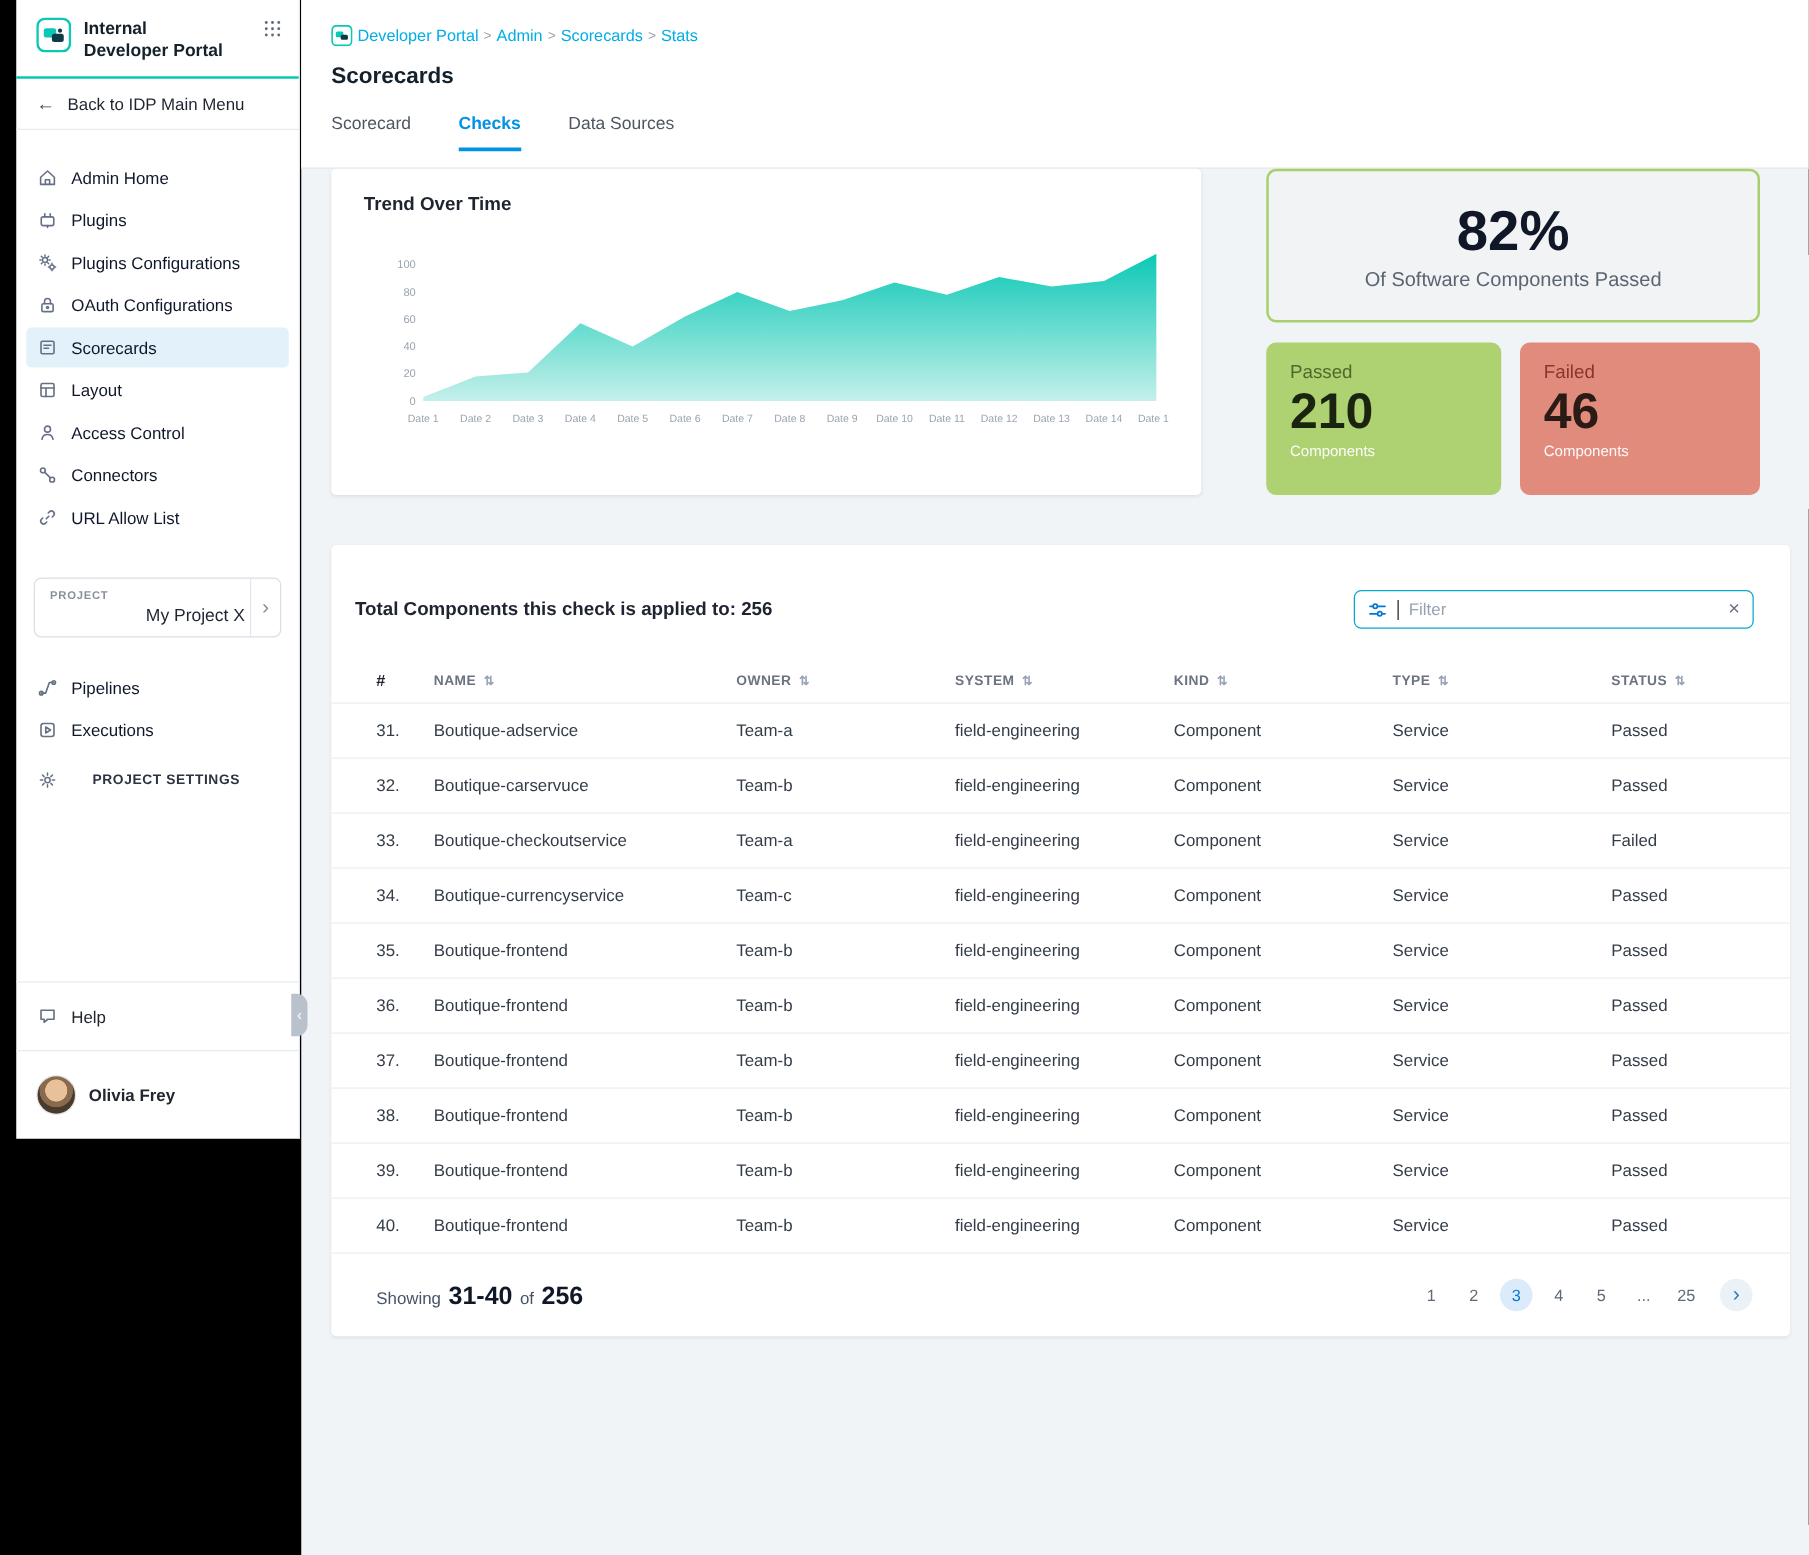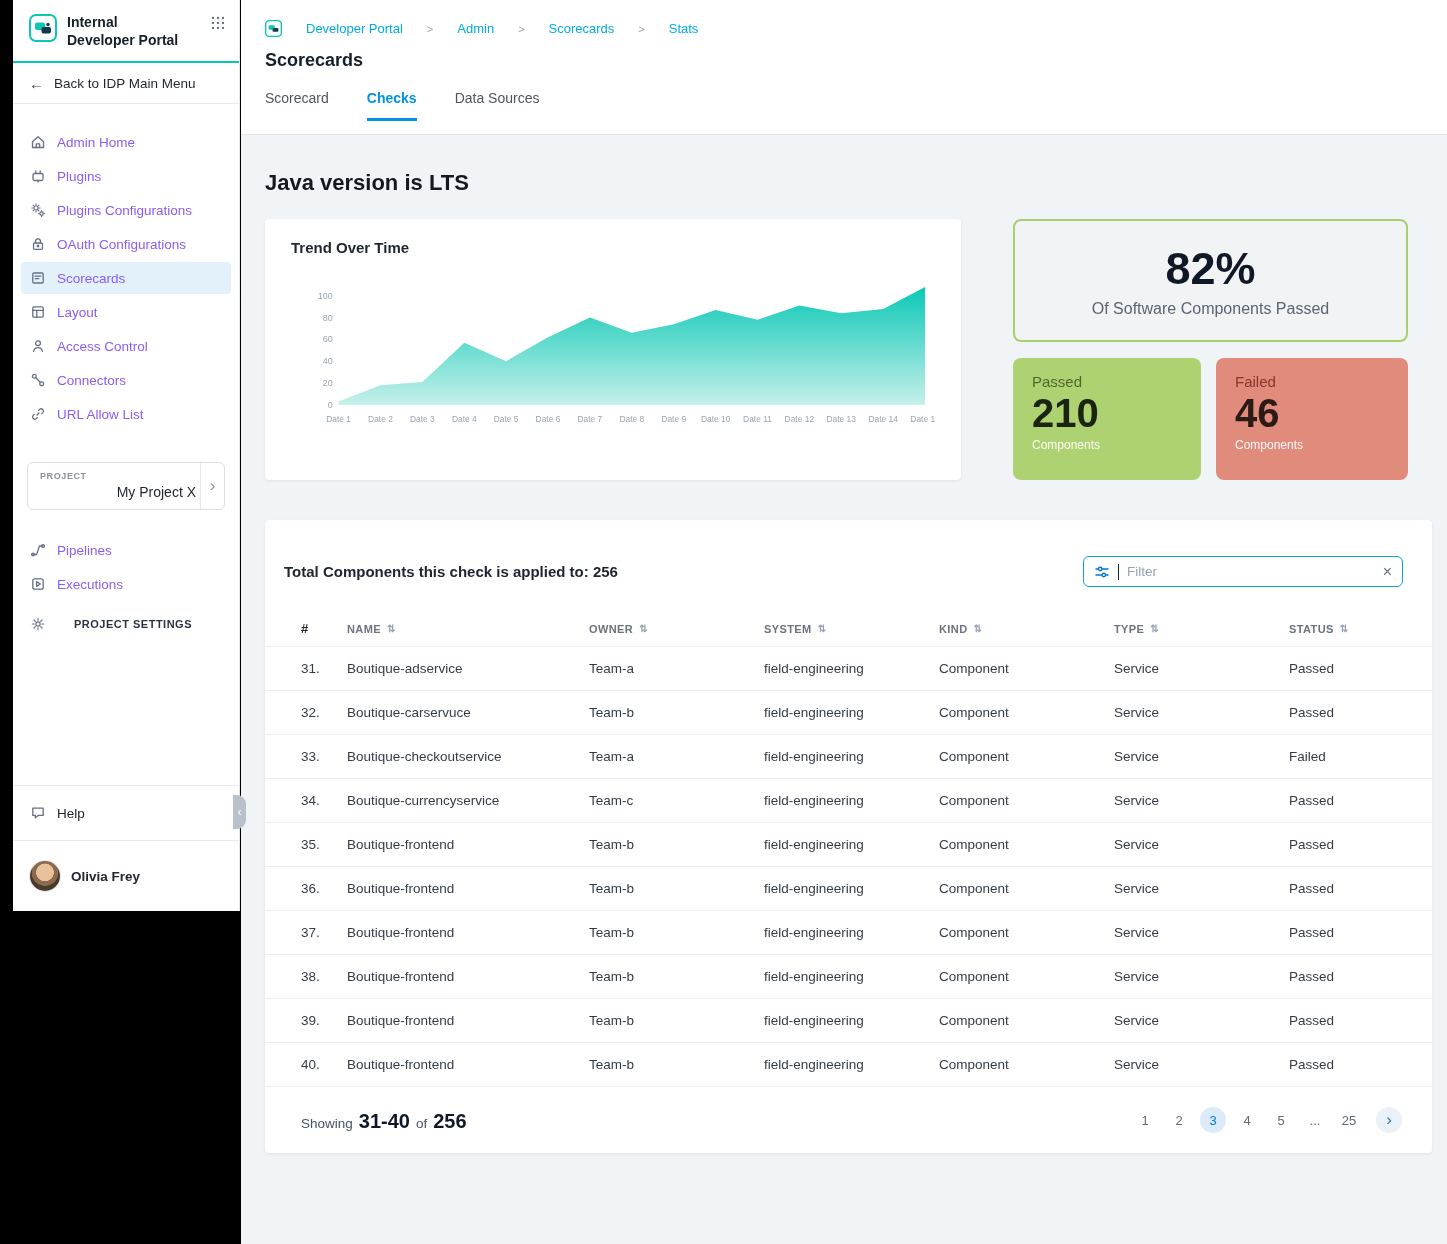--- a/index.html
+++ b/index.html
@@ -8,41 +8,41 @@
 
   
   #sidebar { position:absolute; left:13px; top:0; width:227px; height:911px; background:#fff; display:flex; flex-direction:column; border-right:1px solid #e4e7ec; }
   .brand { display:flex; align-items:flex-start; gap:10px; padding:14px 14px 12px 16px; border-bottom:2px solid #0bc8b4; position:relative; }
   .brand-title { font-size:14px; font-weight:bold; line-height:1.25; color:#14202a; width:118px; }
   .logo28 { width:28px; height:28px; flex:none; }
   .grid-ic { margin-left:auto; margin-top:2px; cursor:pointer; }
   .back-row { display:flex; align-items:center; gap:10px; padding:0 16px; height:41px; border-bottom:1px solid #e8eaee; font-size:13.5px; color:#1f2430; cursor:pointer; }
   .back-row .arrow { font-size:15px; color:#3a414d; }
   nav.sb-nav { margin-top:20px; }
-  .nav-item { display:flex; align-items:center; gap:11px; height:32px; margin:2px 8px; padding:0 9px; border-radius:4px; font-size:13.5px; color:#8b5cf6; cursor:pointer; }
+  .nav-item { display:flex; align-items:center; gap:11px; height:32px; margin:2px 8px; padding:0 9px; border-radius:4px; font-size:13.5px; color:#0f172a; cursor:pointer; }
   .nav-item.active { background:#e3f1fb; }
   .nicon { width:16px; height:16px; flex:none; display:inline-flex; }
   .nicon svg { width:16px; height:16px; }
   .project-card { margin:30px 14px 0 14px; border:1px solid #d8dee5; border-radius:6px; padding:8px 28px 9px 12px; position:relative; cursor:pointer; background:#fff; }
   .project-label { font-size:9px; letter-spacing:.6px; color:#8a919c; font-weight:bold; }
   .project-name { font-size:14px; color:#1f2430; margin-top:3px;text-align:right; }
   .project-chev { position:absolute; right:0; top:0; bottom:0; width:24px; display:flex; align-items:center; justify-content:center; border-left:1px solid #e4e8ee; color:#8a919c; font-size:17px; }
   .sb-group2 { margin-top:22px; }
   .settings-item { display:flex; align-items:center; gap:28px; height:32px; margin:8px 8px 0; padding:0 9px; font-size:11px; letter-spacing:.5px; color:#2c3340; font-weight:bold; cursor:pointer; }
   .sb-spacer { flex:1; }
   .sb-bottom { border-top:1px solid #e8eaee; }
   .help-row { display:flex; align-items:center; gap:11px; height:55px; padding:0 17px; border-bottom:1px solid #e8eaee; font-size:13.5px; cursor:pointer; }
   .user-row { display:flex; align-items:center; gap:11px; height:70px; padding:0 17px; font-size:13.5px; cursor:pointer;font-weight:bold; }
   .avatar { width:30px; height:30px; border-radius:50%; flex:none; background:radial-gradient(circle at 50% 38%, #e8c19a 0 36%, #8a6a4c 38% 55%, #4a3a2c 57%); box-shadow:0 0 0 1px #e4e7ec; }
   #collapse-handle { position:absolute; left:233px; top:795px; width:13px; height:34px; background:#b9c2cc; border-radius:0 9px 9px 0; color:#fff; display:flex; align-items:center; justify-content:center; font-size:12px; cursor:pointer; z-index:5; }
 
   
   #main { position:absolute; left:241px; top:0; width:1206px; height:1244px; background:#f0f4f7; }
   header.page-head { background:#fff; border-bottom:1px solid #e1e5ea; padding:20px 24px 0 24px; height:135px; }
-  .breadcrumb { display:flex; align-items:center; gap:24px; font-size:13px; }
+  .breadcrumb { display:flex; align-items:center; gap:4px; font-size:13px; }
   .crumb { color:#00ade4; cursor:pointer; }
   .crumb-sep { color:#9aa3ae; font-size:11px; }
   .logo16 { width:17px; height:17px; display:inline-flex; }
   .page-title { font-size:18px; font-weight:bold; color:#14202a; margin-top:13px; }
   .tabs { display:flex; gap:38px; margin-top:19px; }
   .tab { font-size:14px; color:#4f5562; padding-bottom:12px; cursor:pointer; }
   .tab.active { color:#0092e4; font-weight:bold; border-bottom:3px solid #0092e4; }
 
   .content { padding:0 16px 24px 24px; }
   .check-title { font-size:22px; font-weight:bold; color:#15191f; margin:35px 0 23px 0; }
@@ -296,21 +296,20 @@
     </div>
     <div class="page-title">Scorecards</div>
     <div class="tabs">
       <span class="tab">Scorecard</span>
       <span class="tab active">Checks</span>
       <span class="tab">Data Sources</span>
     </div>
   </header>
 
   <section class="content">
-    <h2 class="check-title">Java version is LTS</h2>
 
     <div class="cards-row">
       <div class="card trend-card">
         <div class="trend-title">Trend Over Time</div>
         <svg id="trend-svg" viewBox="0 0 650 160">
             <defs>
               <linearGradient id="tg" x1="0" y1="0" x2="0" y2="1">
                 <stop offset="0" stop-color="#0bc8b6"></stop>
                 <stop offset="1" stop-color="#c5f0ea"></stop>
               </linearGradient>

